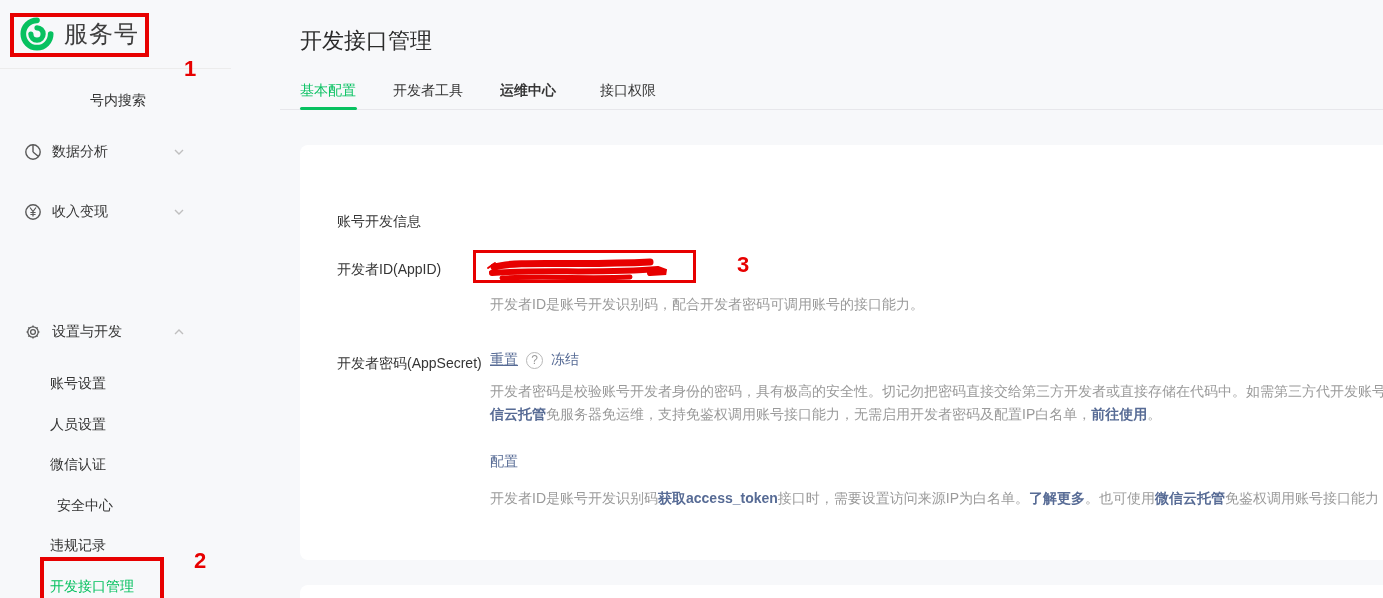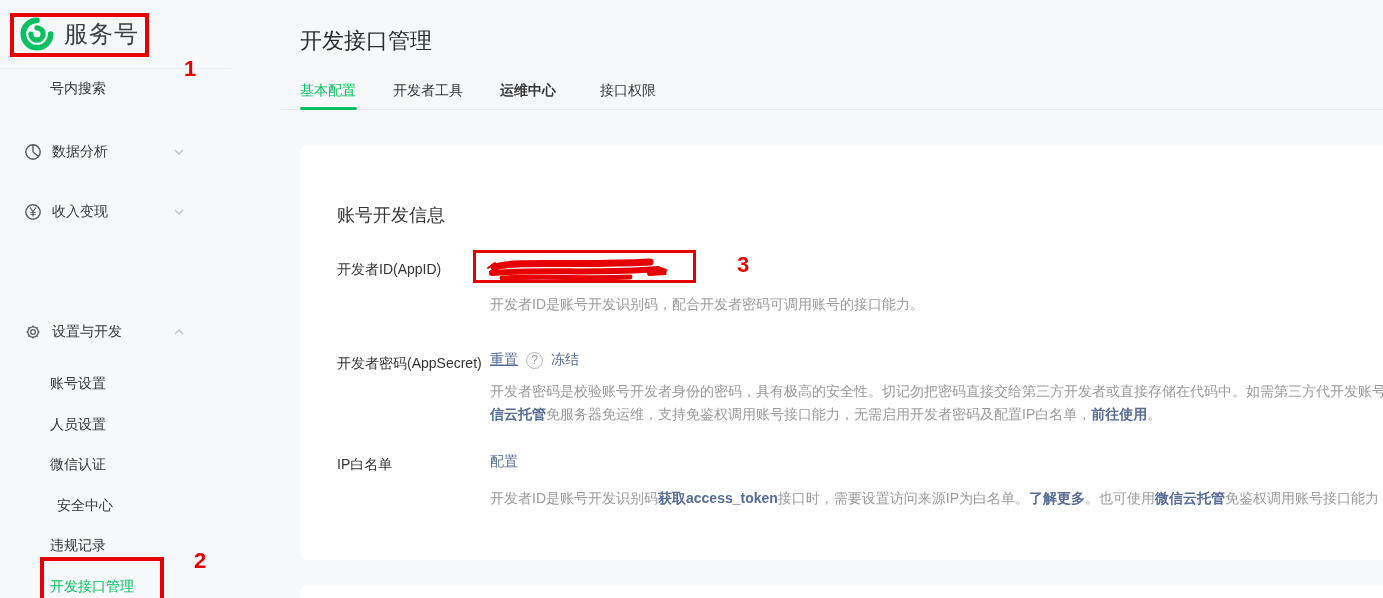--- a/index.html
+++ b/index.html
@@ -35,21 +35,21 @@
   .page-title { left:300px; top:26px; font-size:22px; font-weight:500; color:#2b2b2b; }
   .tabbar-line { left:280px; top:109px; width:1103px; height:1px; background:#e7e7eb; }
   .tab { top:82px; padding-bottom:8px; cursor:pointer; white-space:nowrap; }
   .tab.active { color:#07c160; }
   .tab-underline { left:300px; top:107px; width:57px; height:3px; background:#07c160; border-radius:2px; }
 
   .card { background:#fff; border-radius:8px; }
   .card1 { left:300px; top:145px; width:1100px; height:415px; }
   .card2 { left:300px; top:585px; width:1100px; height:60px; }
 
-  .card-heading { left:37px; top:58px; font-size:18px; font-weight:500; color:#353535; }
+  .card-heading { left:37px; top:68px; font-size:14px; font-weight:500; color:#353535; }
   .row-label { left:37px; color:#353535; width:152px; word-break:break-all; line-height:22px; }
   .desc { color:#9a9a9a; white-space:nowrap; line-height:20px; }
   .lnk { color:#576b95; cursor:pointer; text-decoration:none; }
   .lnk.u { text-decoration:underline; }
   .inline-dark { color:#576b95; font-weight:bold; }
   .help-circle {
     display:inline-flex; align-items:center; justify-content:center;
     width:17px; height:17px; border:1px solid #b8b8b8; border-radius:50%;
     color:#9a9a9a; font-size:12px; margin:0 8px; vertical-align:-3px; cursor:pointer;
   }
@@ -63,21 +63,21 @@
   <div class="abs brand-row">
     <svg class="brand-logo" viewBox="0 0 36 36">
       <path d="M18 3.5 a14.5 14.5 0 1 0 14.5 14.5" fill="none" stroke="#07c160" stroke-width="6" stroke-linecap="round"></path>
       <path d="M18 11.5 a6.5 6.5 0 1 1 -6.5 6.5" fill="none" stroke="#07c160" stroke-width="5.5" stroke-linecap="round"></path>
     </svg>
     <span class="brand-name">服务号</span>
   </div>
 
   <div class="abs sidebar-divider"></div>
 
-  <div class="abs side-sub" style="top:80px;">号内搜索</div>
+  <div class="abs side-sub" style="top:92px;margin-left:40px;">号内搜索</div>
 
   <div class="abs side-item" style="top:140px;padding-left:47px;">
     <svg class="icon" viewBox="0 0 18 18">
       <circle cx="9" cy="9" r="7.2" fill="none" stroke="currentColor" stroke-width="1.4"></circle>
       <path d="M9 9 L9 1.8 M9 9 L14.5 13.5" stroke="currentColor" stroke-width="1.4" fill="none"></path>
     </svg>
     <span class="lbl">数据分析</span>
     <svg class="chev" viewBox="0 0 14 14">
         <path d="M3 5 L7 9 L11 5" fill="none" stroke="currentColor" stroke-width="1.4"></path>
       </svg>
@@ -134,21 +134,20 @@
   <div class="abs links-row" style="left:190px; top:206px;">
     <span class="lnk u">重置</span>
     <span class="help-circle">?</span>
     <span class="lnk">冻结</span>
   </div>
   <div class="abs desc" style="left:190px; top:236px;">开发者密码是校验账号开发者身份的密码，具有极高的安全性。切记勿把密码直接交给第三方开发者或直接存储在代码中。如需第三方代开发账号</div>
   <div class="abs desc" style="left:190px; top:259px;">
     <span class="inline-dark">信云托管</span><span>免服务器免运维，支持免鉴权调用账号接口能力，无需启用开发者密码及配置IP白名单，</span><span class="inline-dark">前往使用</span><span>。</span>
   </div>
 
-  <div class="abs row-label" style="top:308px;">IP白名单</div>
   <span class="abs lnk" style="left:190px; top:308px;">配置</span>
   <div class="abs desc" style="left:190px; top:343px;">
     <span>开发者ID是账号开发识别码</span><span class="inline-dark">获取access_token</span><span>接口时，需要设置访问来源IP为白名单。</span><span class="inline-dark">了解更多</span><span>。也可使用</span><span class="inline-dark">微信云托管</span><span>免鉴权调用账号接口能力，无</span>
   </div>
 </div>
 
 <div class="abs card card2"></div>
 
 <div class="abs red-box" style="left:10px; top:13px; width:139px; height:44px;"></div>
 <div class="abs ann-num" style="left:184px; top:56px;">1</div>

